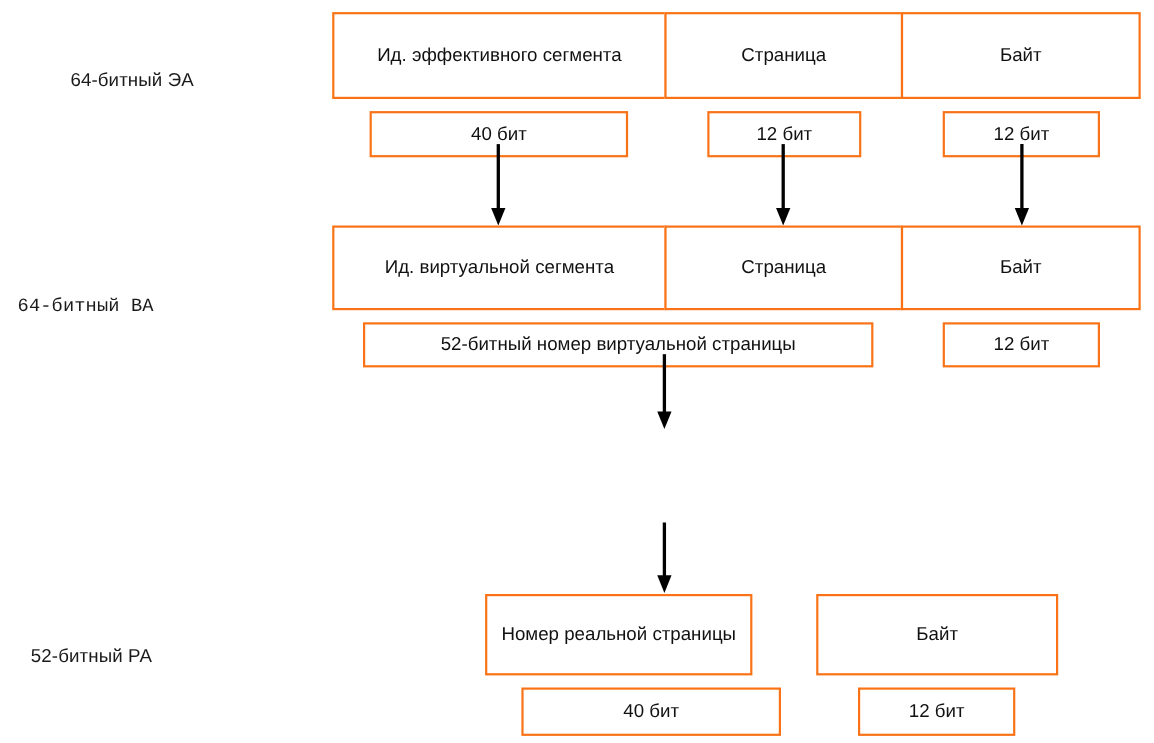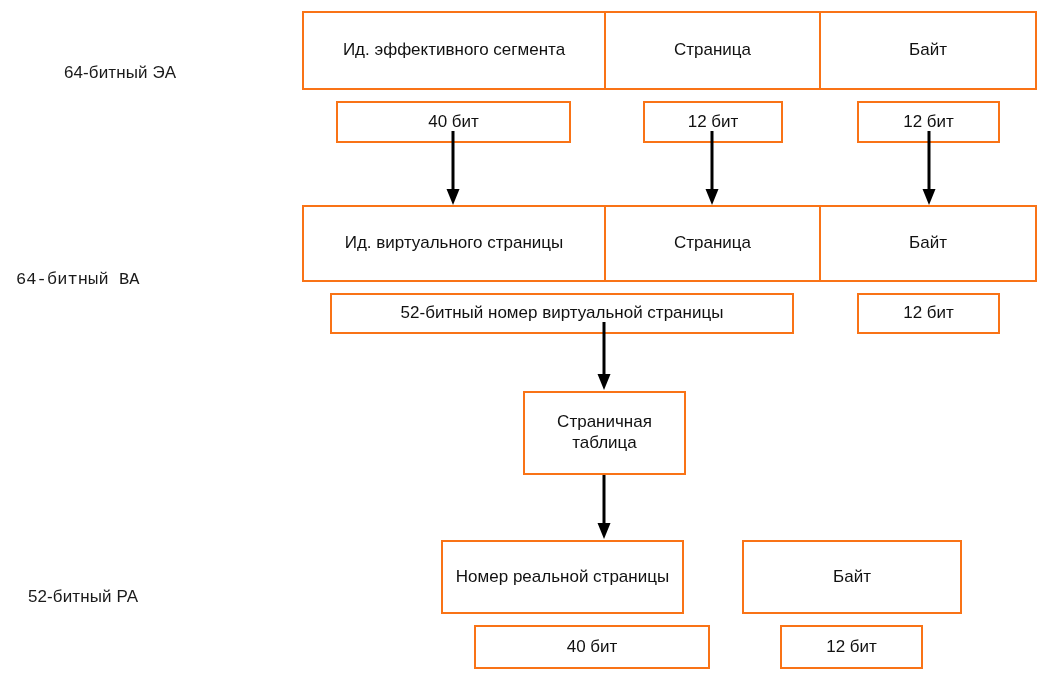--- a/index.html
+++ b/index.html
@@ -104,21 +104,21 @@
   </div>
 
   <div class="arrow" style="left:920px; top:131px;">
     <svg width="18" height="76" viewBox="0 0 18 76">
       <line x1="9" y1="0" x2="9" y2="64" stroke="#000" stroke-width="3"></line>
       <polygon points="9,74 2.5,58 15.5,58" fill="#000"></polygon>
     </svg>
   </div>
 
   <div class="box" style="left:302px; top:205px; width:304px; height:77px;">
-    <span class="box-text">Ид. виртуального страницы</span>
+    <span class="box-text">Ид. виртуальной сегмента</span>
   </div>
 
   <div class="box" style="left:604px; top:205px; width:217px; height:77px;">
     <span class="box-text">Страница</span>
   </div>
 
   <div class="box" style="left:819px; top:205px; width:218px; height:77px;">
     <span class="box-text">Байт</span>
   </div>
 
@@ -130,23 +130,20 @@
     <span class="box-text">12 бит</span>
   </div>
 
   <div class="arrow" style="left:595px; top:322px;">
     <svg width="18" height="70" viewBox="0 0 18 70">
       <line x1="9" y1="0" x2="9" y2="58" stroke="#000" stroke-width="3"></line>
       <polygon points="9,68 2.5,52 15.5,52" fill="#000"></polygon>
     </svg>
   </div>
 
-  <div class="box" style="left:523px; top:391px; width:163px; height:84px;">
-    <span class="box-text">Страничная таблица</span>
-  </div>
 
   <div class="arrow" style="left:595px; top:475px;">
     <svg width="18" height="66" viewBox="0 0 18 66">
       <line x1="9" y1="0" x2="9" y2="54" stroke="#000" stroke-width="3"></line>
       <polygon points="9,64 2.5,48 15.5,48" fill="#000"></polygon>
     </svg>
   </div>
 
   <div class="box" style="left:441px; top:540px; width:243px; height:74px;">
     <span class="box-text">Номер реальной страницы</span>

